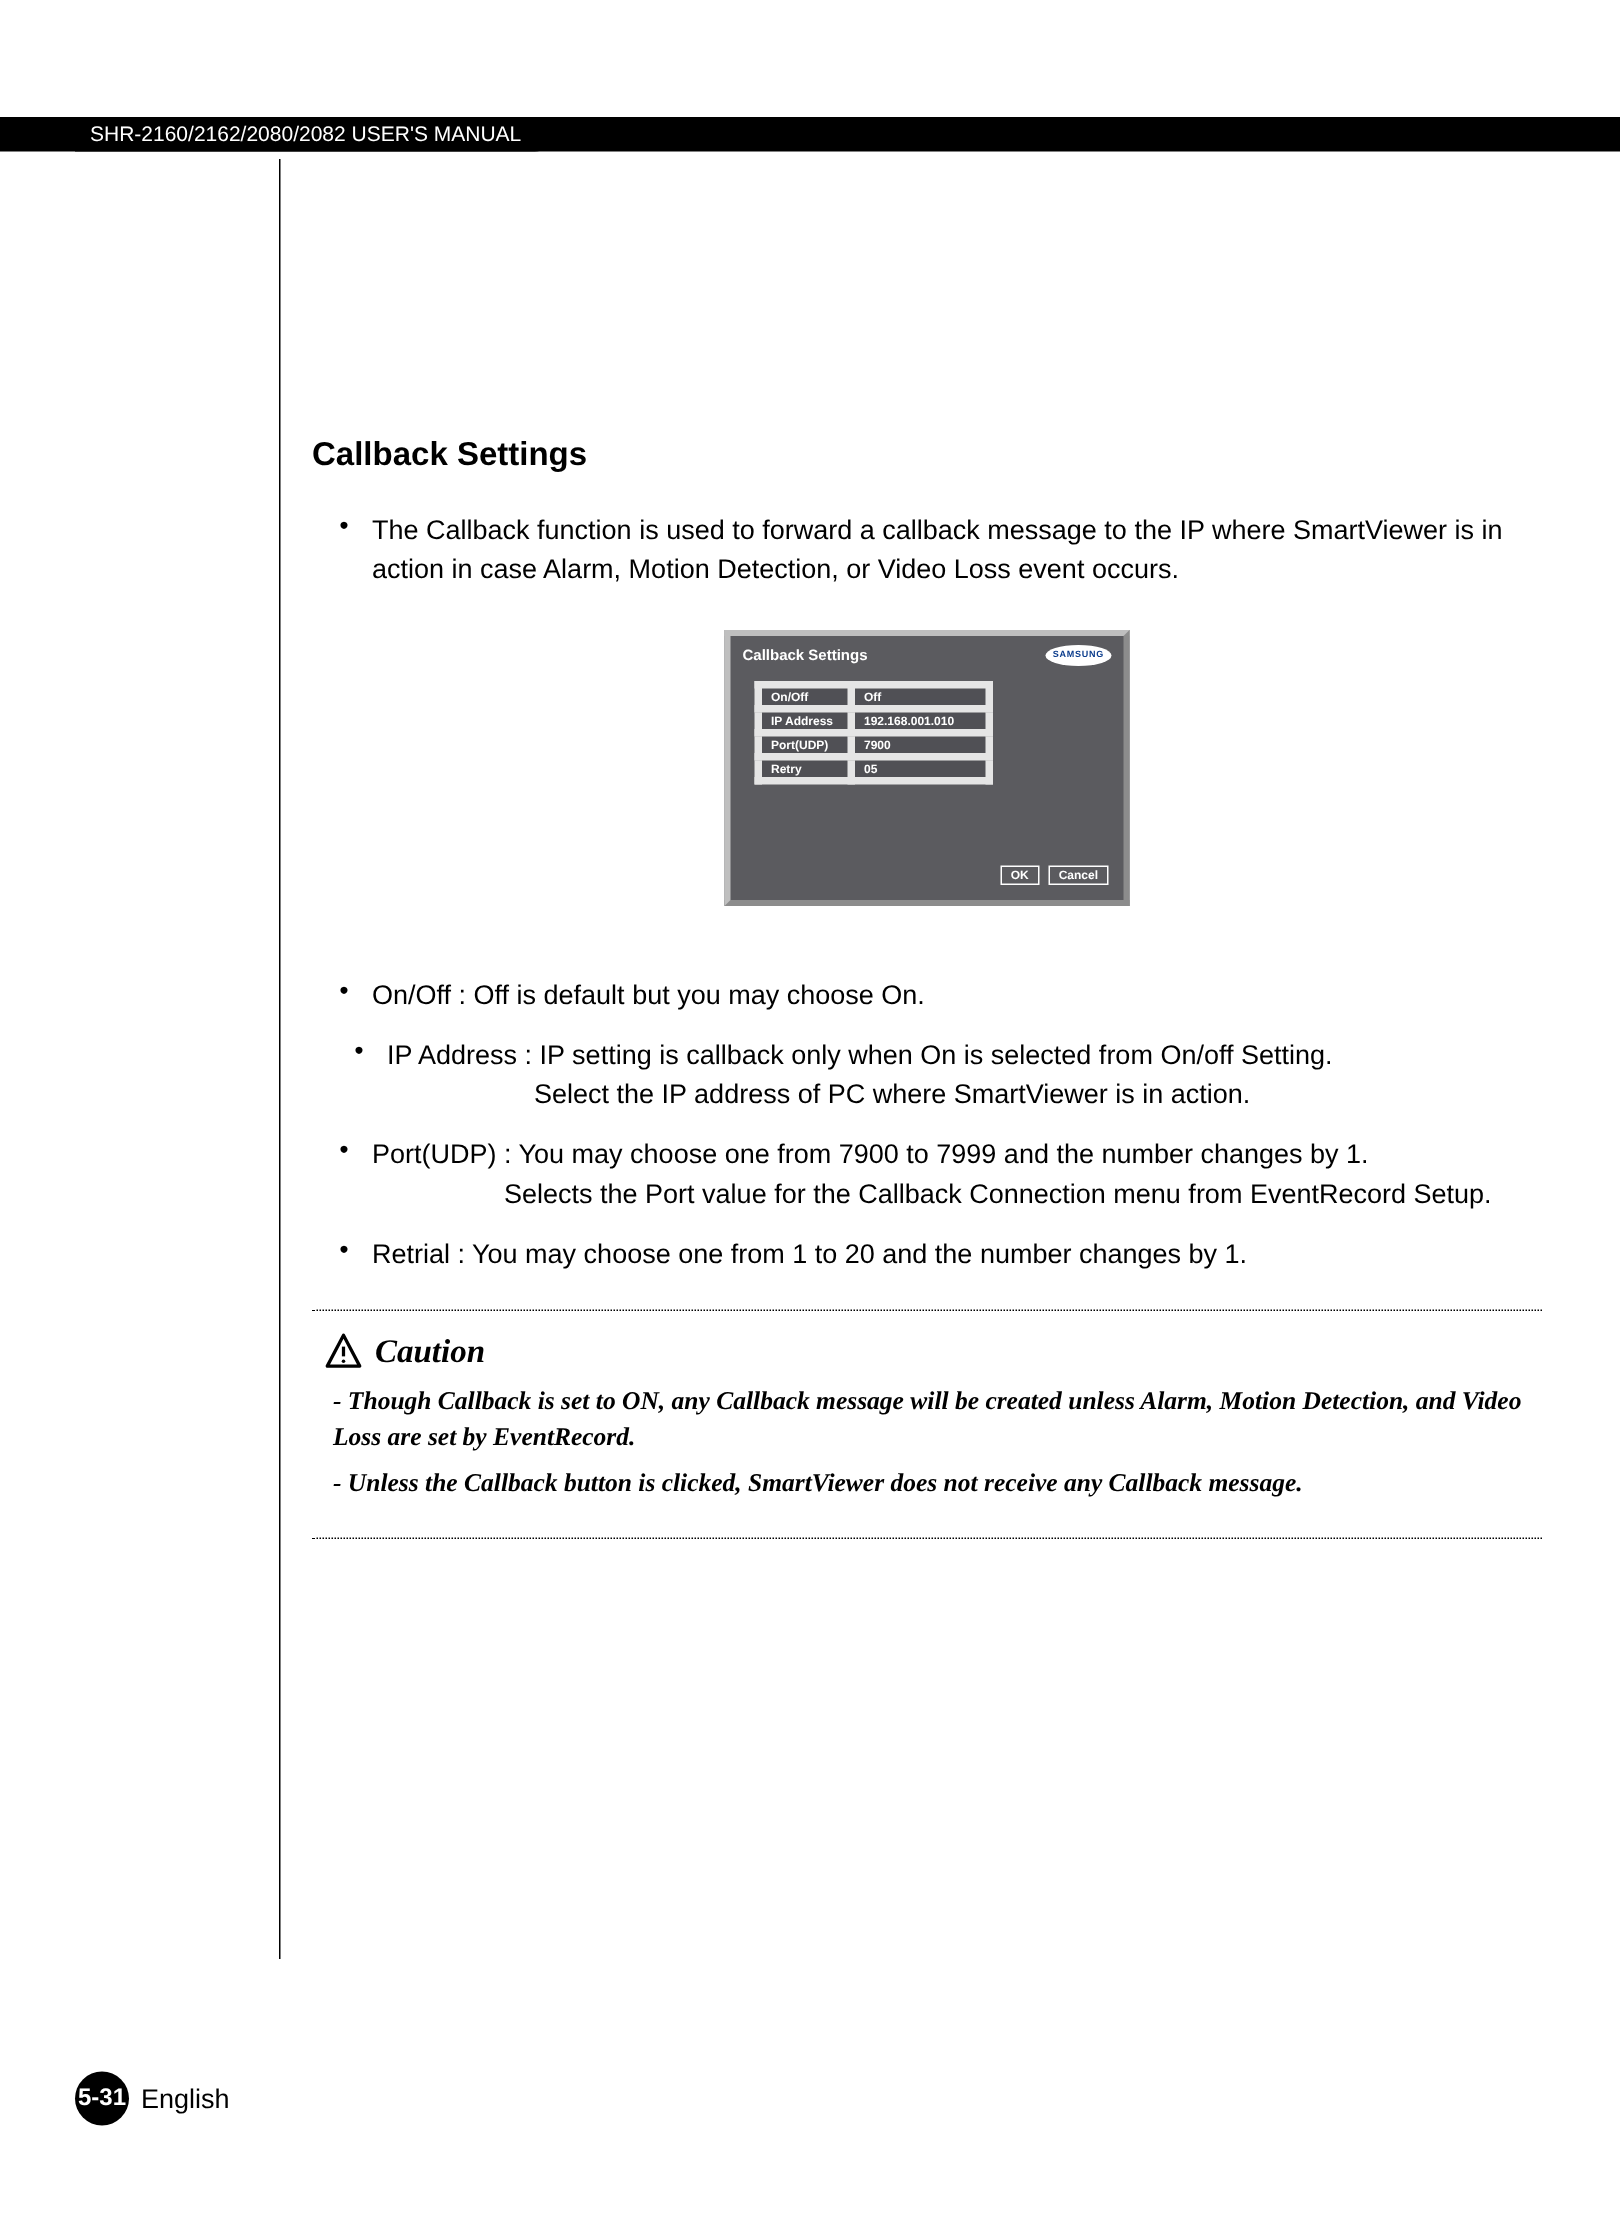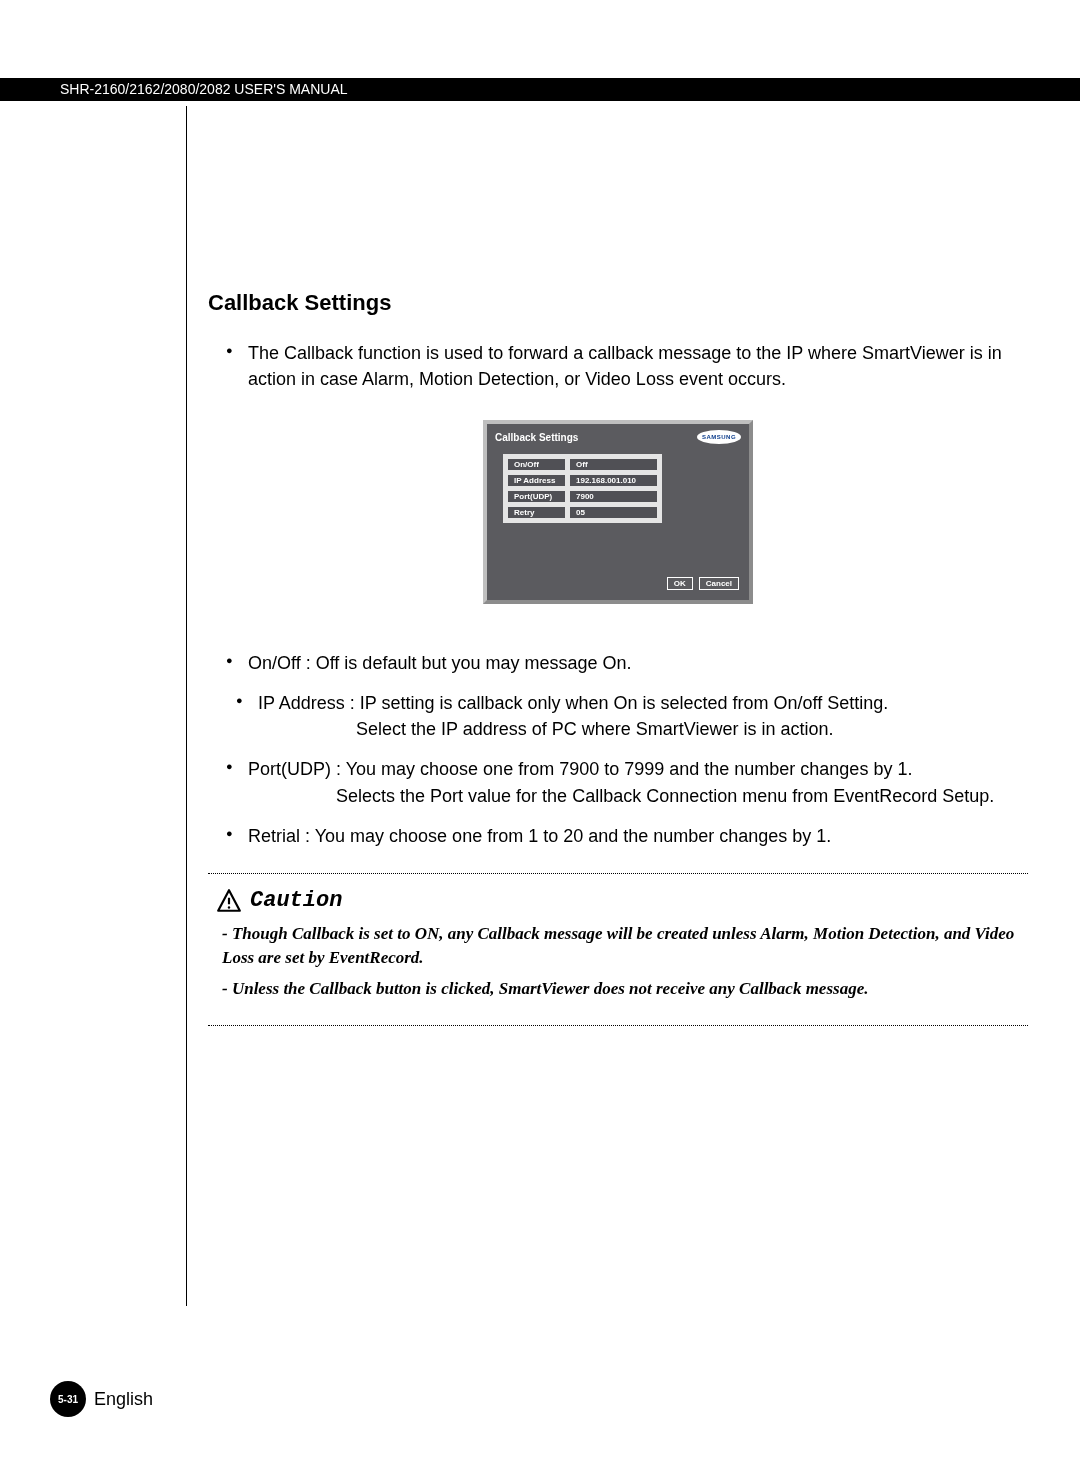--- a/index.html
+++ b/index.html
@@ -137,21 +137,21 @@
   .dotted-line {
     border: none;
     border-top: 1.4px dotted #000;
     margin: 24px 0 14px 0;
   }
   .caution-head {
     display: flex;
     align-items: center;
     gap: 8px;
     margin: 2px 0 8px 8px;
-    font-family: Liberation Mono, monospace;
+    font-family: Liberation Serif, serif;
     font-style: italic;
     font-weight: bold;
     font-size: 22px;
   }
   .warn-tri { width: 26px; height: 26px; }
   .caution-items {
     font-family: "Times New Roman", Times, serif;
     font-style: italic;
     font-weight: bold;
     font-size: 17px;
@@ -165,21 +165,21 @@
     bottom: 62px;
     display: flex;
     align-items: center;
     gap: 8px;
   }
   .page-oval {
     width: 36px; height: 36px;
     background: #000;
     border-radius: 50%;
     color: #fff;
-    font-size: 10px;
+    font-size: 16px;
     font-weight: bold;
     display:flex;align-items:center;justify-content:center;
   }
   .footer-lang { font-size: 18px; }
 </style>
 </head>
 <body>
 
 <div class="top-band"></div>
 <div class="header-pill">SHR-2160/2162/2080/2082 USER'S MANUAL</div>
@@ -219,21 +219,21 @@
       </tbody>
         </table>
       <div class="dialog-buttons">
         <button class="dlg-btn">OK</button>
         <button class="dlg-btn">Cancel</button>
       </div>
     </div>
   </div>
 
   <ul class="bullets">
-    <li>On/Off : Off is default but you may message On.</li>
+    <li>On/Off : Off is default but you may choose On.</li>
     <li class="li-pad-extra">
       <span>IP Address : IP setting is callback only when On is selected from On/off Setting.</span>
       <span class="li-sub-pad">Select the IP address of PC where SmartViewer is in action.</span>
     </li>
     <li>
       <span>Port(UDP) : You may choose one from 7900 to 7999 and the number changes by 1.</span>
       <span class="li-sub-pad2">Selects the Port value for the Callback Connection menu from EventRecord Setup.</span>
     </li>
     <li>Retrial : You may choose one from 1 to 20 and the number changes by 1.</li>
   </ul>

